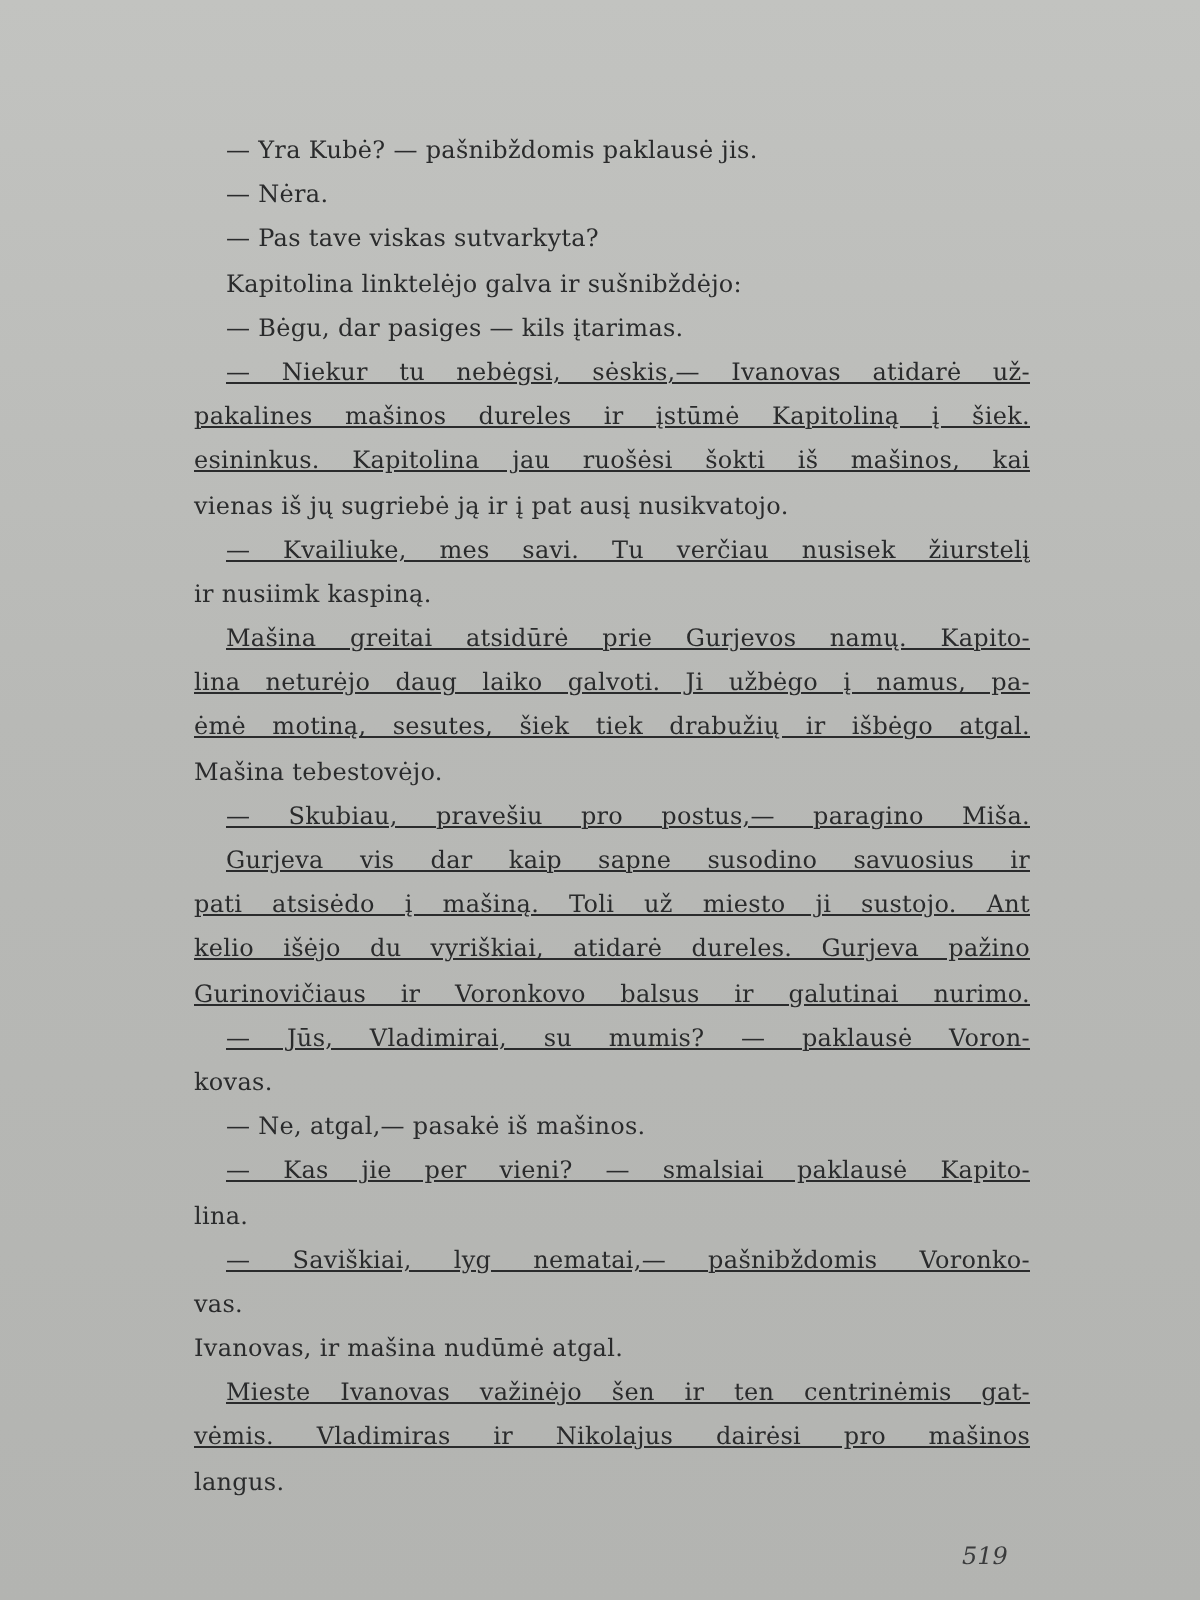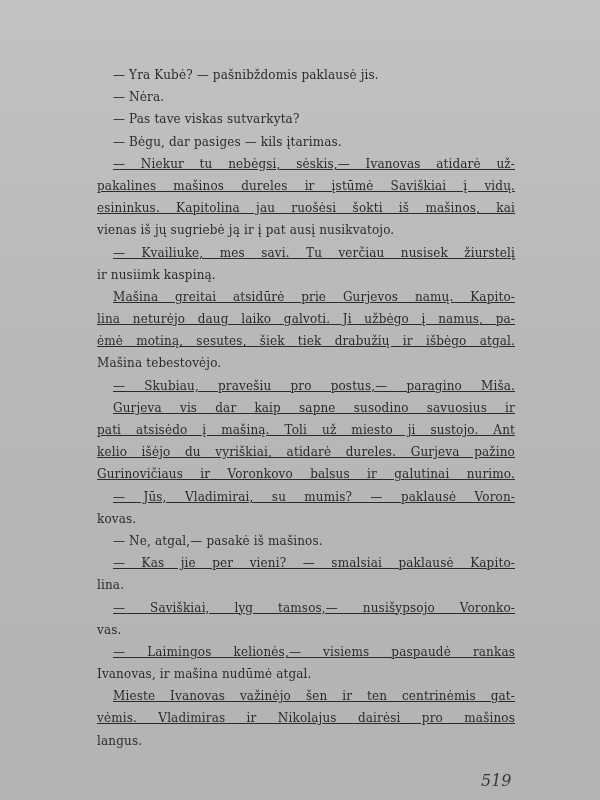--- a/index.html
+++ b/index.html
@@ -21,53 +21,53 @@
     font-size: 12px;
     white-space: nowrap;
     letter-spacing: 0.15px;
   }
   .line.just { text-align: justify; text-align-last: justify; text-decoration: underline; }
   .line.indent { padding-left: 16px; }
   .pagenum {
     position: absolute;
     left: 481px; top: 771px;
     font-style: italic;
-    font-size: 16px;
+    font-size: 12px;
     color: #3a3b3c;
   }
 </style>
 </head>
 <body>
 
 <div class="page" id="page">
     <div class="line indent">— Yra Kubė? — pašnibždomis paklausė jis.</div>
     <div class="line indent">— Nėra.</div>
     <div class="line indent">— Pas tave viskas sutvarkyta?</div>
+    <div class="line indent">Kapitolina linktelėjo galva ir sušnibždėjo:</div>
     <div class="line indent">— Bėgu, dar pasiges — kils įtarimas.</div>
     <div class="line indent just">— Niekur tu nebėgsi, sėskis,— Ivanovas atidarė už-</div>
-    <div class="line just">pakalines mašinos dureles ir įstūmė Saviškiai į vidų.</div>
+    <div class="line just">pakalines mašinos dureles ir įstūmė Kapitoliną į šiek.</div>
     <div class="line just">esininkus. Kapitolina jau ruošėsi šokti iš mašinos, kai</div>
     <div class="line">vienas iš jų sugriebė ją ir į pat ausį nusikvatojo.</div>
     <div class="line indent just">— Kvailiuke, mes savi. Tu verčiau nusisek žiurstelį</div>
     <div class="line">ir nusiimk kaspiną.</div>
     <div class="line indent just">Mašina greitai atsidūrė prie Gurjevos namų. Kapito-</div>
     <div class="line just">lina neturėjo daug laiko galvoti. Ji užbėgo į namus, pa-</div>
     <div class="line just">ėmė motiną, sesutes, šiek tiek drabužių ir išbėgo atgal.</div>
     <div class="line">Mašina tebestovėjo.</div>
     <div class="line indent just">— Skubiau, pravešiu pro postus,— paragino Miša.</div>
     <div class="line indent just">Gurjeva vis dar kaip sapne susodino savuosius ir</div>
     <div class="line just">pati atsisėdo į mašiną. Toli už miesto ji sustojo. Ant</div>
     <div class="line just">kelio išėjo du vyriškiai, atidarė dureles. Gurjeva pažino</div>
     <div class="line just">Gurinovičiaus ir Voronkovo balsus ir galutinai nurimo.</div>
     <div class="line indent just">— Jūs, Vladimirai, su mumis? — paklausė Voron-</div>
     <div class="line">kovas.</div>
     <div class="line indent">— Ne, atgal,— pasakė iš mašinos.</div>
     <div class="line indent just">— Kas jie per vieni? — smalsiai paklausė Kapito-</div>
     <div class="line">lina.</div>
-    <div class="line indent just">— Saviškiai, lyg tamsos,— nusišypsojo Voronko-</div>
+    <div class="line indent just">— Saviškiai, lyg nematai,— pašnibždomis Voronko-</div>
     <div class="line">vas.</div>
-    <div class="line indent just">— Laimingos kelionės,— visiems paspaudė rankas</div>
     <div class="line">Ivanovas, ir mašina nudūmė atgal.</div>
     <div class="line indent just">Mieste Ivanovas važinėjo šen ir ten centrinėmis gat-</div>
     <div class="line just">vėmis. Vladimiras ir Nikolajus dairėsi pro mašinos</div>
     <div class="line">langus.</div>
   </div>
 <div class="pagenum">519</div>
 
 </body></html>

